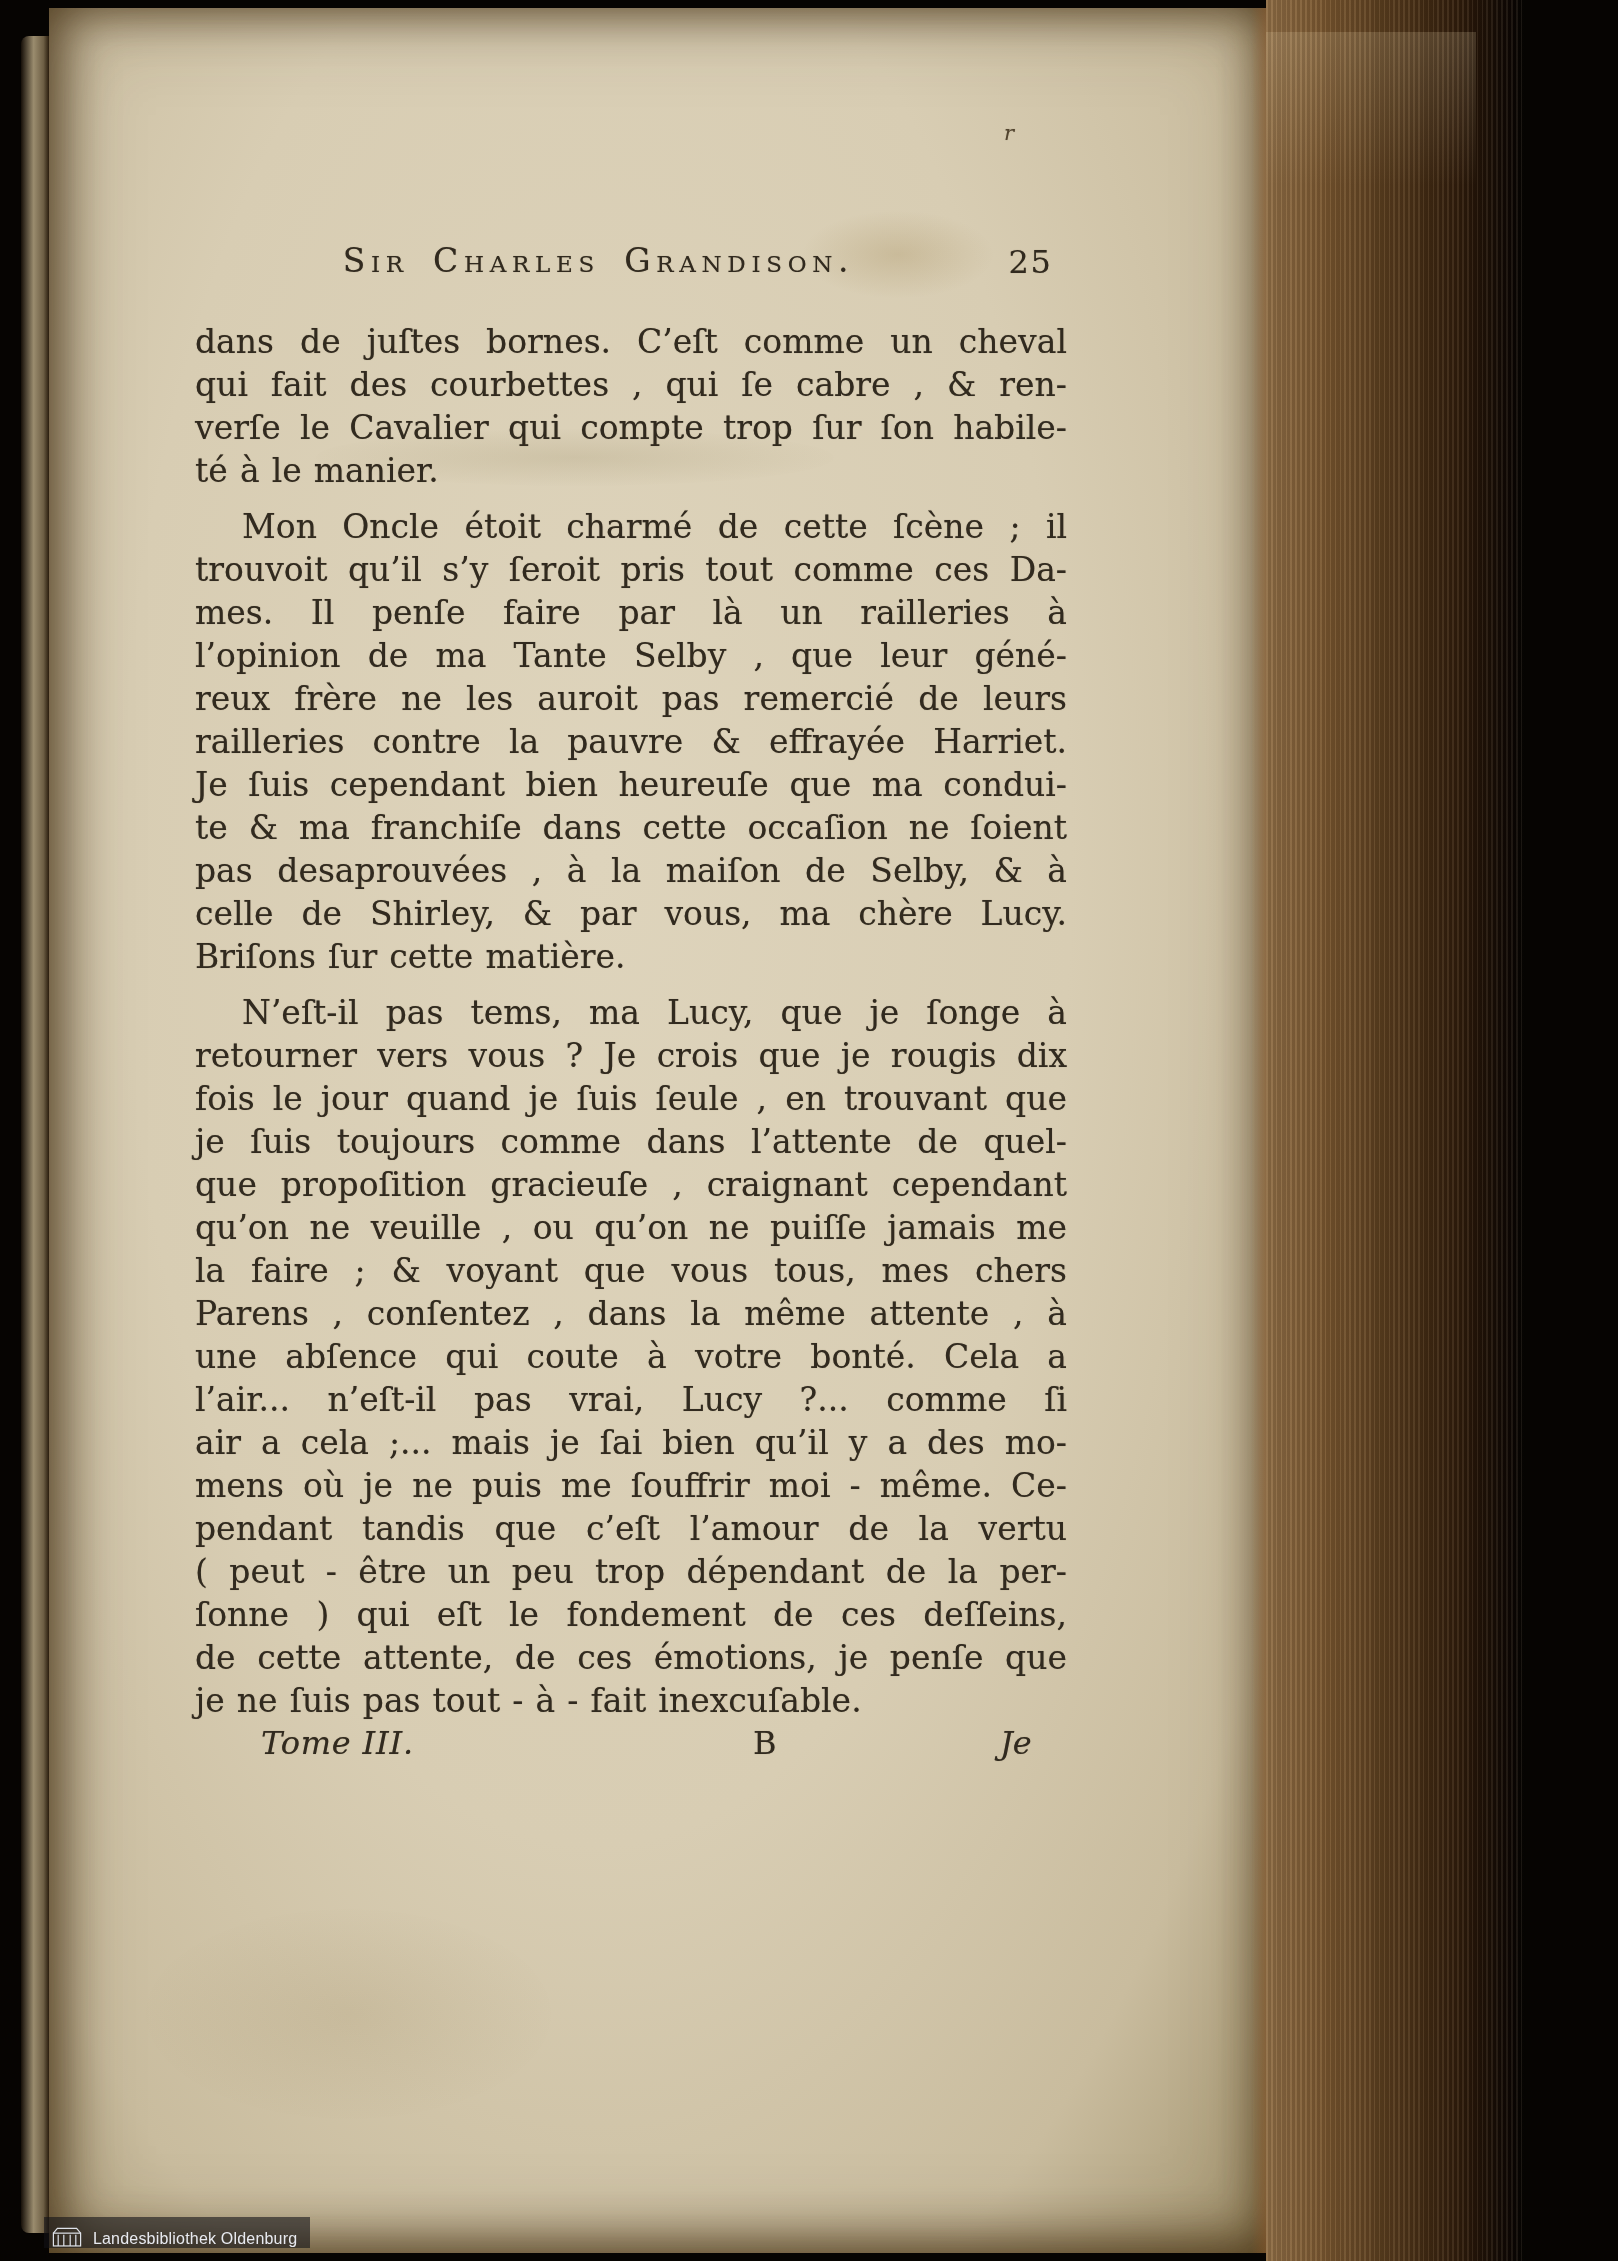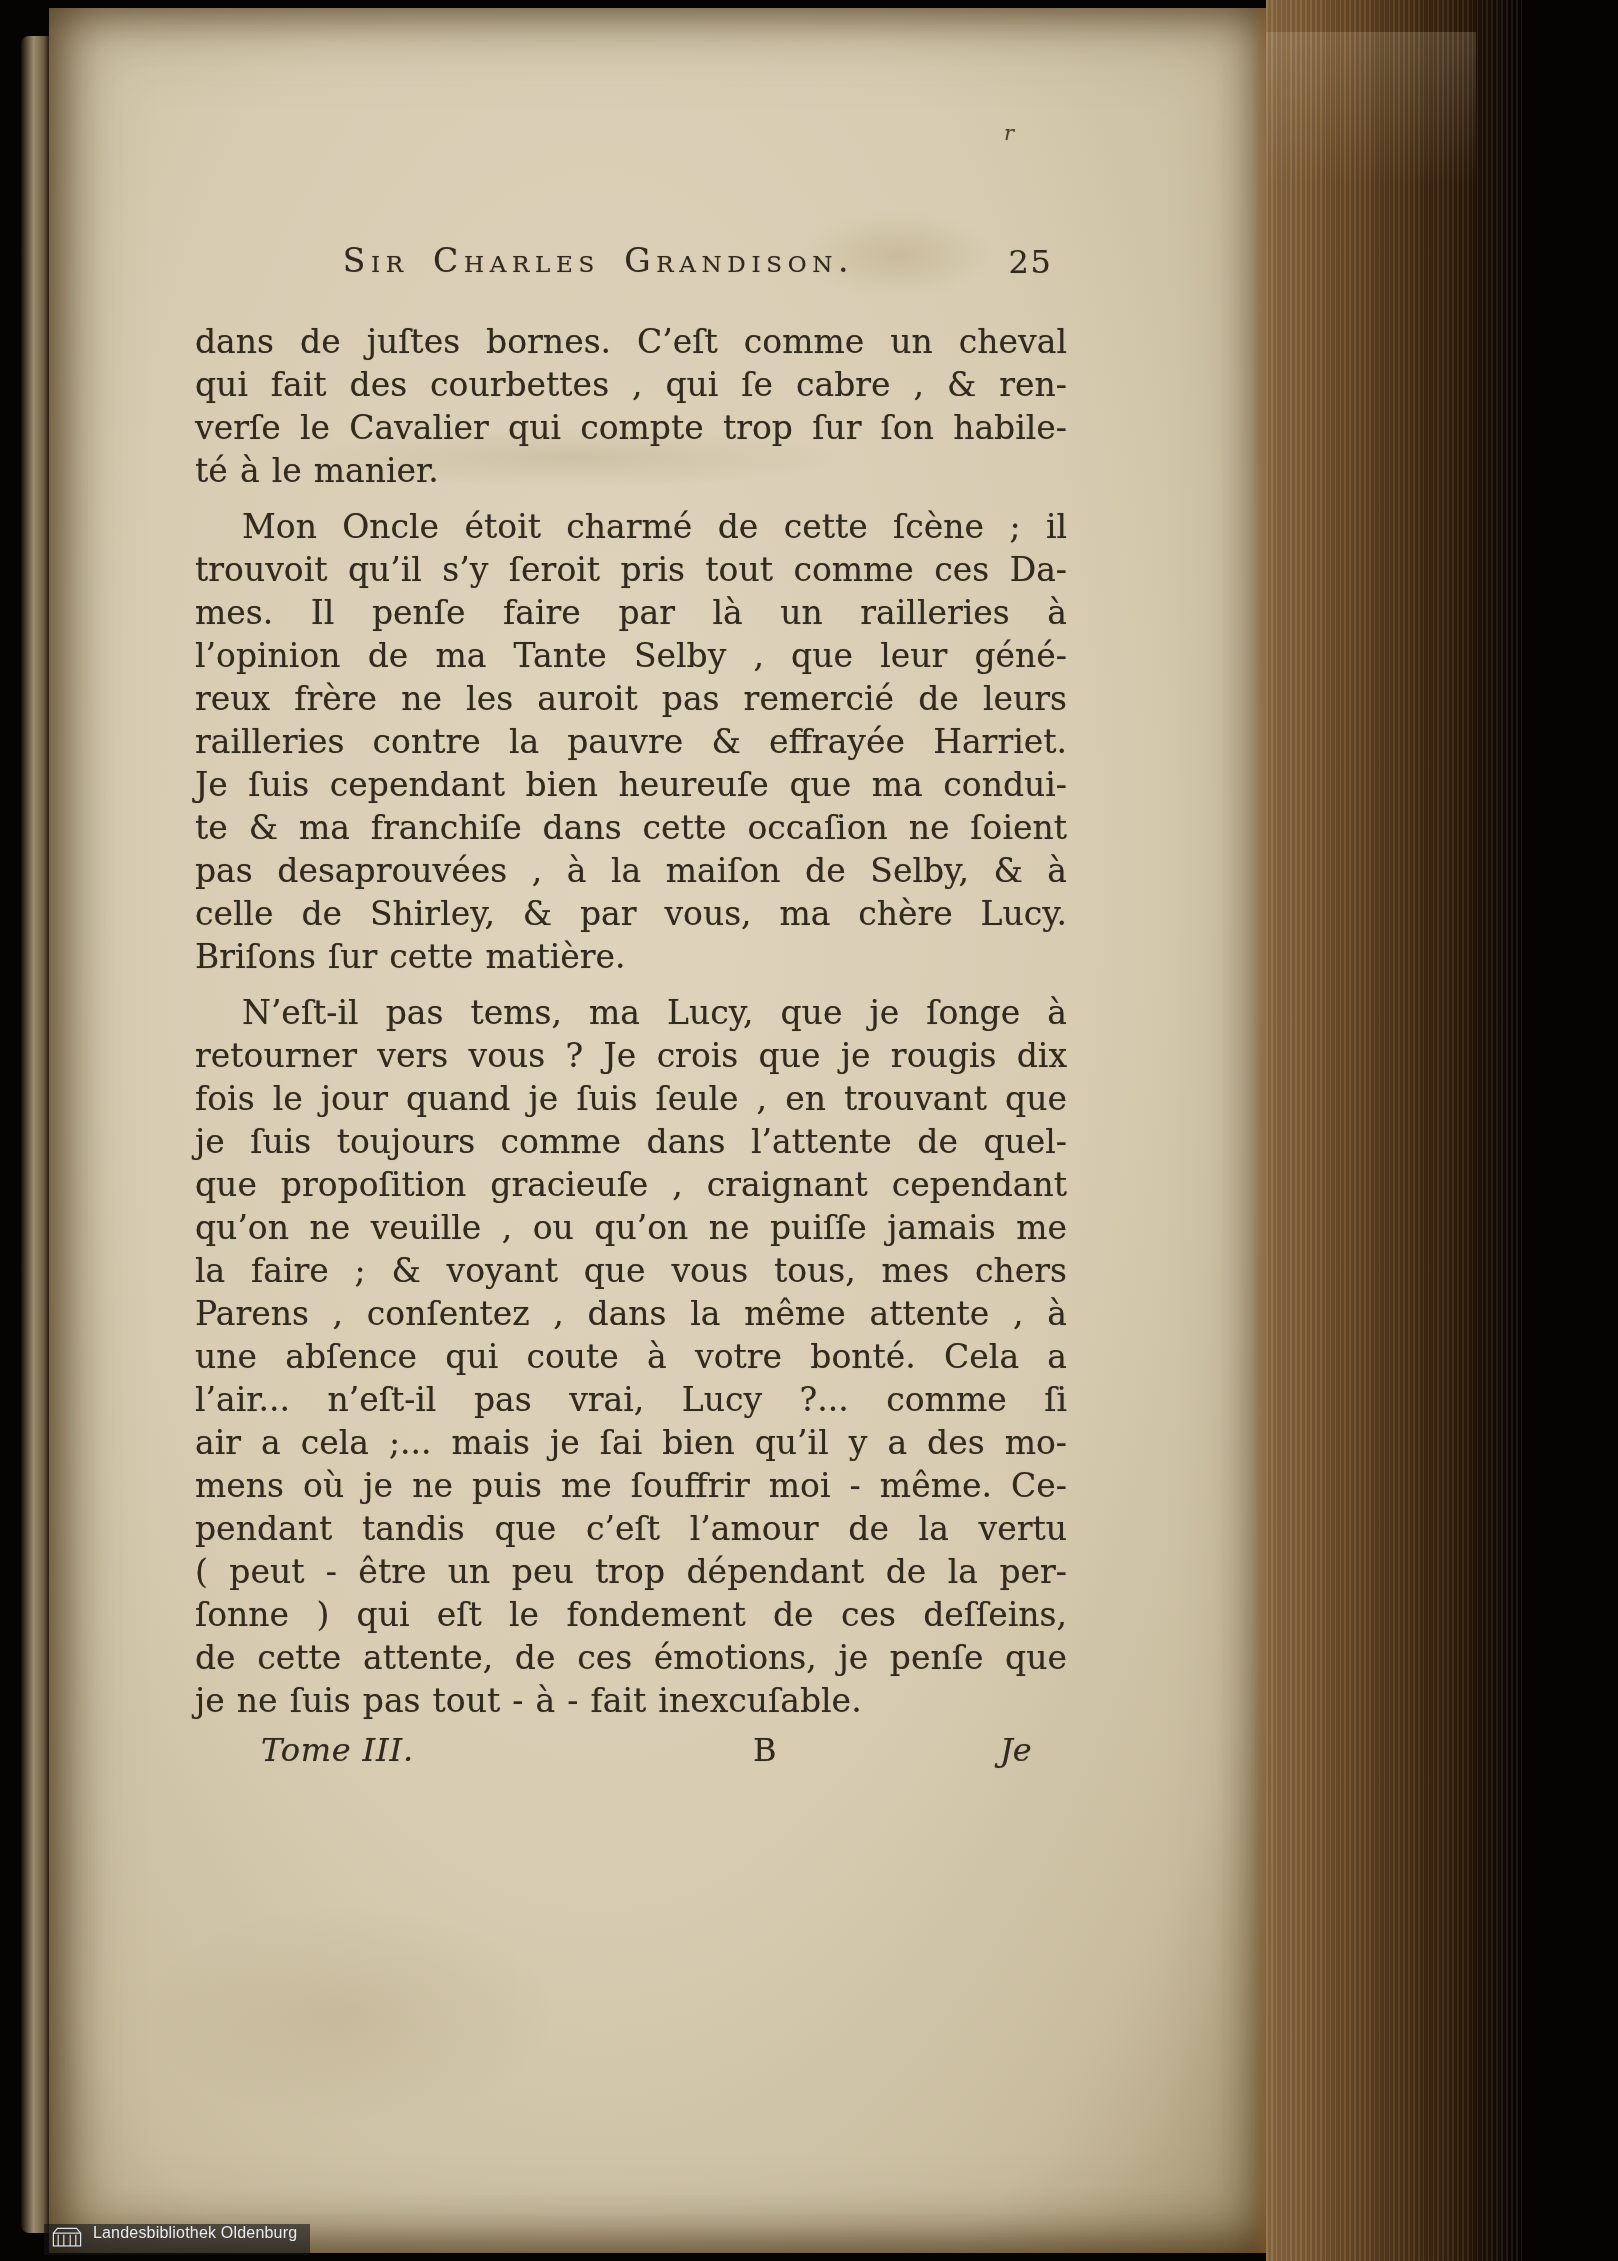--- a/index.html
+++ b/index.html
@@ -71,29 +71,29 @@
 
   .text-body{margin-top:29px;}
   .line{
     font-size:33px;line-height:43px;
     text-align:justify;text-align-last:justify;
     word-spacing:1.6px;
   }
   .line.end{text-align-last:left;}
   .line.indent{text-indent:47px;margin-top:13px;}
 
-  .footer-row{position:relative;height:49px;margin-top:9px;font-size:32px;}
+  .footer-row{position:relative;height:49px;margin-top:2px;font-size:32px;}
   .volume-label{position:absolute;left:66px;font-style:italic;letter-spacing:0.8px;}
   .signature-mark{position:absolute;left:558px;}
   .catchword{position:absolute;left:805px;font-style:italic;}
 
   
   .watermark{
-    position:absolute;left:44px;bottom:6px;height:31px;
-    display:flex;align-items:flex-start;gap:8px;
+    position:absolute;left:44px;bottom:13px;height:31px;
+    display:flex;align-items:flex-end;gap:8px;
     background:rgba(18,18,24,.60);
     padding:0 13px 0 4.9px;
   }
   .library-logo{width:36px;height:24px;display:flex;align-items:center;justify-content:center;}
   .library-label{
     color:#e8eaf0;font-size:16px;
     font-family:"Liberation Sans","DejaVu Sans",sans-serif;
     letter-spacing:0.2px;white-space:nowrap;
   }
 </style>

